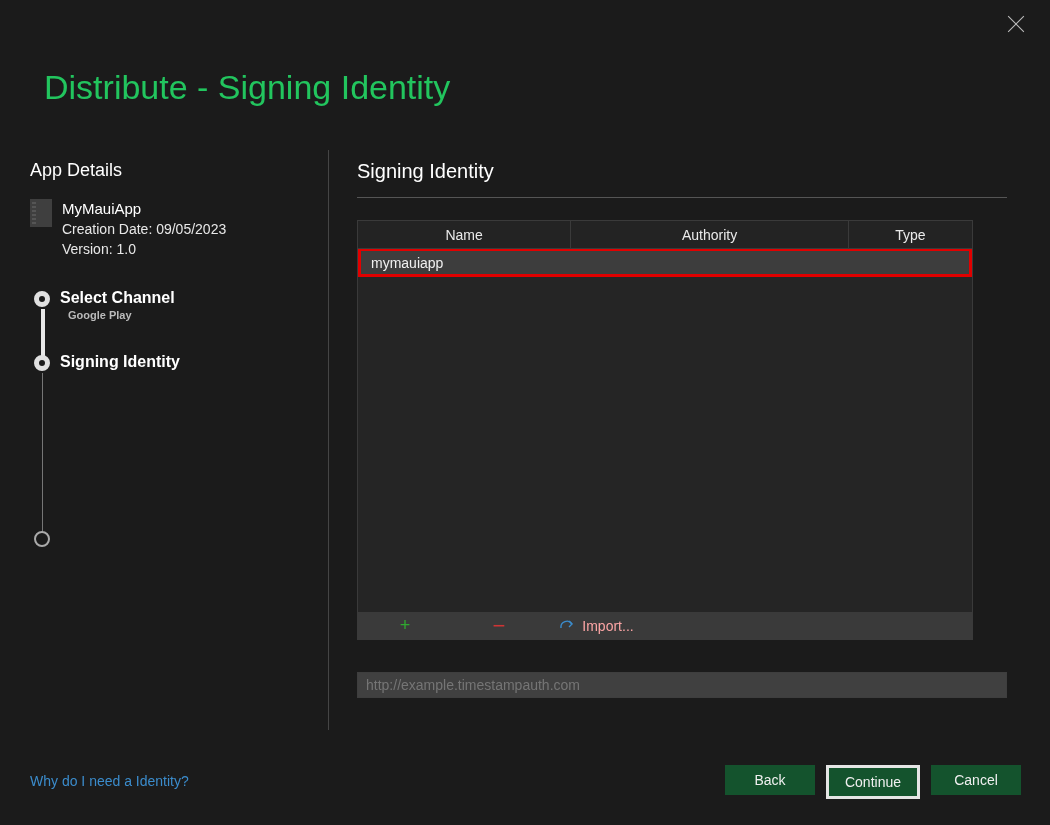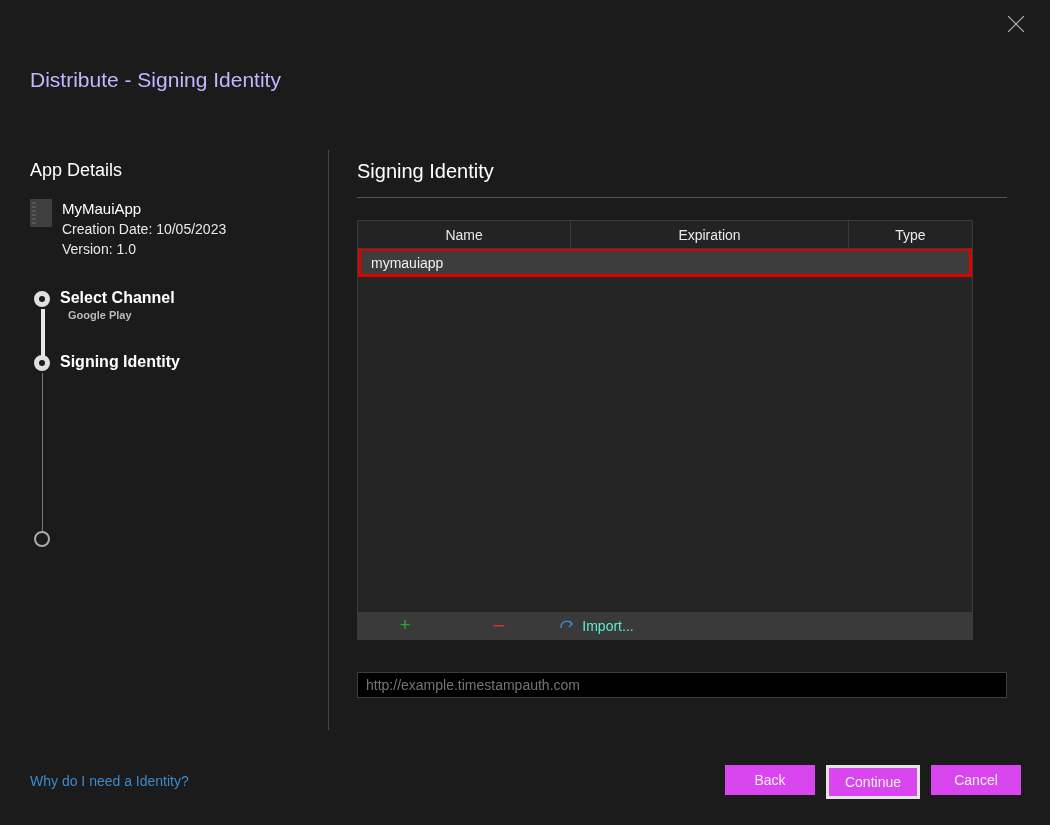--- a/index.html
+++ b/index.html
@@ -18,25 +18,25 @@
       top: 15px;
       right: 25px;
       width: 18px;
       height: 18px;
       cursor: pointer;
     }
     .window-close svg { width: 100%; height: 100%; }
 
     .title {
       position: absolute;
-      left: 30px;
+      left: 44px;
       top: 68px;
-      font-size: 21px;
+      font-size: 34px;
       font-weight: 400;
-      color: #c4b5fd;
+      color: #22c55e;
     }
 
     .vline {
       position: absolute;
       left: 328px;
       top: 150px;
       width: 1px;
       height: 580px;
       background: #454545;
     }
@@ -164,51 +164,51 @@
     }
     .tb-btn{
       display:flex;
       align-items:center;
       justify-content:center;
       cursor:pointer;
       height:100%;
     }
     .tb-plus{width:94px;color:#2fa82f;font-size:18px;}
     .tb-minus{width:94px;color:#ce3434;font-size:22px;line-height:10px;}
-    .tb-imp{width:102px;color:#5eead4;gap:6px;}
+    .tb-imp{width:102px;color:#fca5a5;gap:6px;}
     .tb-imp svg{width:16px;height:16px;}
 
     .stamp-row{
       display:flex;
       align-items:center;
       margin-top:32px;
     }
     .stamp-label{white-space:nowrap;margin-right:14px;color:#e6e6e6;}
     .stamp-input{
       flex:1;
       height:26px;
-      background:#000000;
+      background:#404040;
       border:1px solid #3e3e3e;
       color:#9a9a9a;
       padding:0 8px;
       font-size:14px;
     }
 
     
     .footer{
       position:absolute;
       right:29px;
       bottom:26px;
       display:flex;
       gap:11px;
     }
     .btn{
       width:90px;
       height:30px;
-      background:#d946ef;
+      background:#14532d;
       color:#f0f0f0;
       display:flex;
       align-items:center;
       justify-content:center;
       cursor:pointer;
       font-size:14px;
     }
     .btn.continue{
       border:3px solid #e5e5e5;
       height:34px;
@@ -229,21 +229,21 @@
 
 <div class="vline"></div>
 
 <div class="left">
   <div class="app-details-hdr">App Details</div>
 
   <div class="app-block">
     <div class="app-icon"></div>
     <div class="app-lines">
       <div>MyMauiApp</div>
-      <div>Creation Date: 10/05/2023</div>
+      <div>Creation Date: 09/05/2023</div>
       <div>Version: 1.0</div>
     </div>
   </div>
 
   <div class="steps">
     <div class="step-row">
       <div class="connector"></div>
       <div class="bullet filled"></div>
       <div>
         <div class="step-title">Select Channel</div>
@@ -265,21 +265,21 @@
   </div>
 </div>
 
 <div class="right">
   <div class="right-hdr">Signing Identity</div>
   <div class="hrule"></div>
 
   <div class="table">
     <div class="th-row">
       <div class="col-name">Name</div>
-      <div class="col-exp">Expiration</div>
+      <div class="col-exp">Authority</div>
       <div class="col-type">Type</div>
     </div>
     <div class="td-row">
       <div class="cell">mymauiapp</div>
     </div>
     <div class="table-body"></div>
     <div class="toolbar">
       <div class="tb-btn tb-plus">+</div>
       <div class="tb-btn tb-minus">−</div>
       <div class="tb-btn tb-imp">

